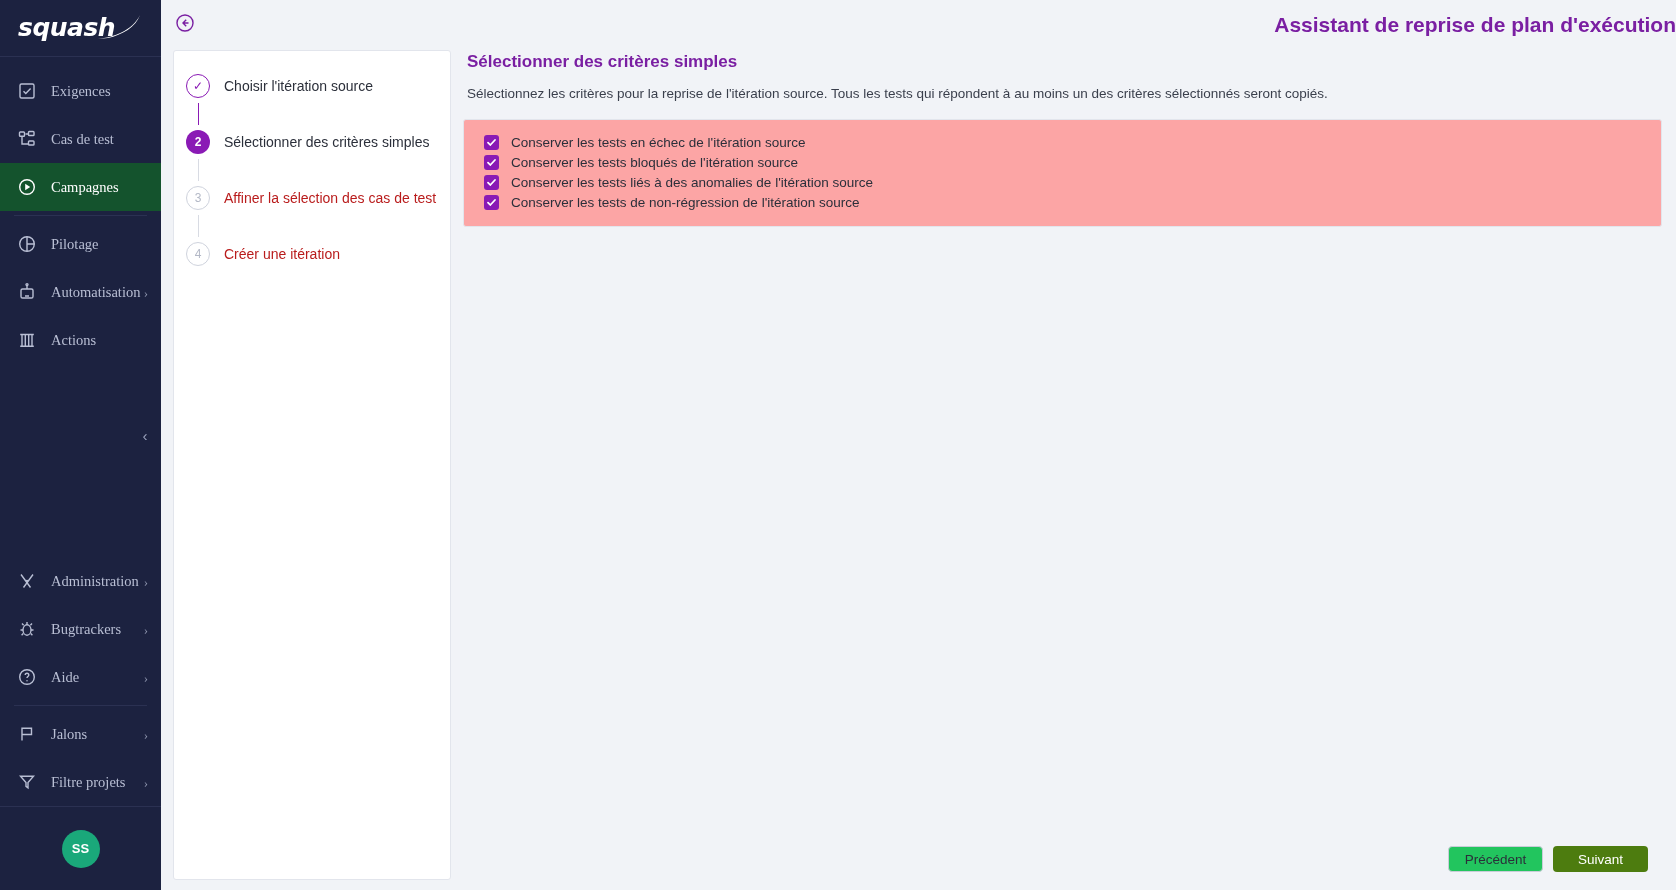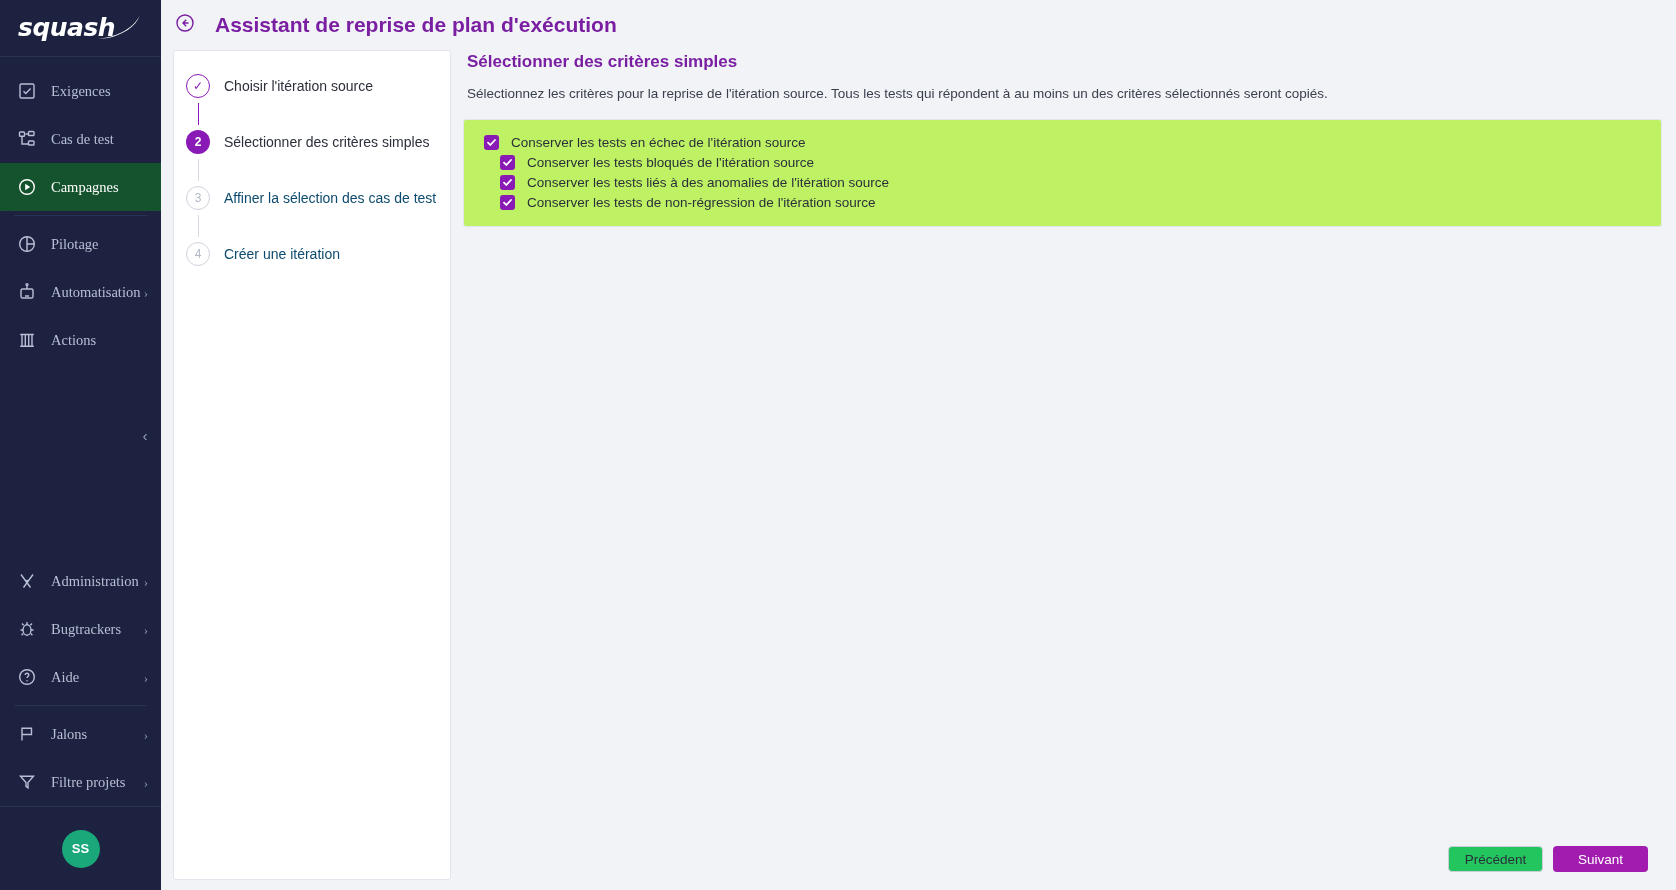--- a/index.html
+++ b/index.html
@@ -70,21 +70,21 @@
     background: #1aa87a; color: #fff;
     font-size: 13px; font-weight: bold;
     display: flex; align-items: center; justify-content: center;
     cursor: pointer;
   }
 
   
   .main { flex: 1; display: flex; flex-direction: column; background: #f1f3f7; min-width: 0; }
   .topbar {
     height: 36px; display: flex; align-items: center;
-    gap: 18px; padding: 0 0 0 12px; padding-top: 14px;
+    gap: 18px; padding: 0 0 0 12px; padding-top: 14px; justify-content: space-between;
   }
   .back-btn {
     width: 24px; height: 24px; color: #7a1fa2;
     display: flex; align-items: center; justify-content: center;
     cursor: pointer; flex-shrink: 0;
   }
   .page-title {
     font-size: 21px; font-weight: bold; color: #7a1fa2;
     white-space: nowrap;
   }
@@ -103,58 +103,58 @@
   .step { display: flex; align-items: center; gap: 14px; padding-left: 12px; height: 34px; }
   .step-marker {
     width: 24px; height: 24px; border-radius: 50%;
     display: flex; align-items: center; justify-content: center;
     font-size: 12px; flex-shrink: 0;
   }
   .step-marker.done { border: 1.5px solid #8a1ab5; color: #8a1ab5; background:#fff; }
   .step-marker.current { background: #8a1ab5; color: #ffffff; font-weight: bold; }
   .step-marker.todo { border: 1.5px solid #cfd3dd; color: #b3b8c6; background:#fff; }
   .step-label { font-size: 14px; color: #2b2f3a; }
-  .step-label.muted { color: #0c4a6e; text-align: center; }
+  .step-label.muted { color: #b91c1c; text-align: center; }
   .connector { width: 1.5px; height: 22px; background: #8a1ab5; margin-left: 23.5px; }
   .connector.muted { background: #d8dbe3; }
 
   
   .content-col { flex: 1; display: flex; flex-direction: column; min-width: 0; }
   .content-head { padding: 2px 0 0 4px; }
   .content-title {
     font-size: 17px; font-weight: bold; color: #7a1fa2; margin-bottom: 14px;
   }
   .content-desc { font-size: 13.5px; color: #3a3f4c; margin-bottom: 18px; }
   .criteria-card {
-    background: #bef264; border: 1px solid #e2e5ec; border-radius: 3px;
+    background: #fca5a5; border: 1px solid #e2e5ec; border-radius: 3px;
     padding: 12px 0 14px 20px;
   }
   .criteria-row { display: flex; align-items: center; gap: 12px; height: 20px; margin-bottom: 0px; }
-  .criteria-row + .criteria-row { margin-top: 0px; margin-left: 16px; }
+  .criteria-row + .criteria-row { margin-top: 0px; }
   .cbx {
     width: 15px; height: 15px; border-radius: 3px;
     background: #8a1ab5; flex-shrink: 0;
     display: flex; align-items: center; justify-content: center;
     cursor: pointer;
   }
   .cbx svg { display: block; }
   .criteria-label { font-size: 13.5px; color: #2b2f3a; }
 
   .footer {
     display: flex; justify-content: flex-end; align-items: center;
     gap: 10px; padding: 0 14px 18px 0;
   }
   .btn {
     height: 26px; min-width: 95px; border-radius: 4px;
     font-size: 13.5px; cursor: pointer;
     display: flex; align-items: center; justify-content: center;
     border: 1px solid transparent; font-family: "Liberation Sans", sans-serif;
   }
   .btn-secondary { background: #22c55e; border-color: #c9cdd8; color: #2b2f3a; }
-  .btn-primary { background: #a21caf; color: #ffffff; }
+  .btn-primary { background: #4d7c0f; color: #ffffff; }
 </style>
 </head>
 <body>
 
 <div class="app">
 
   <aside class="sidebar">
     <div class="logo-wrap">
       <div class="logo">
         <span class="logo-text">squash</span>

